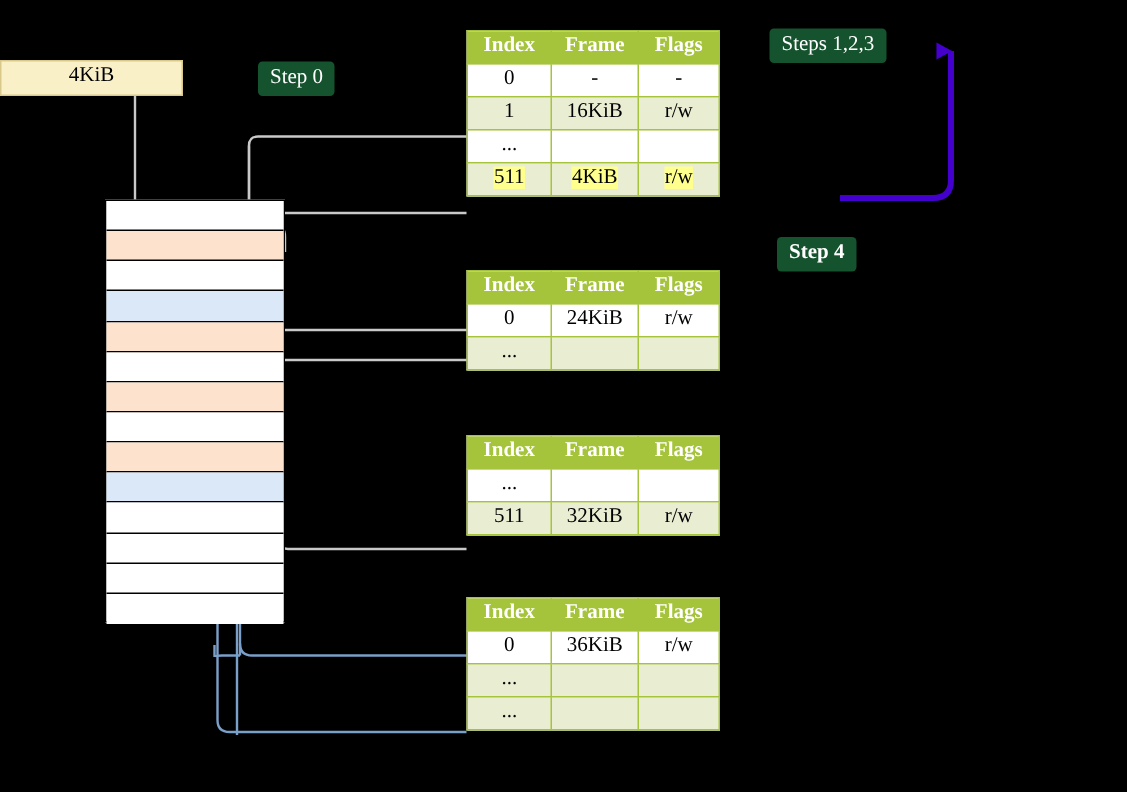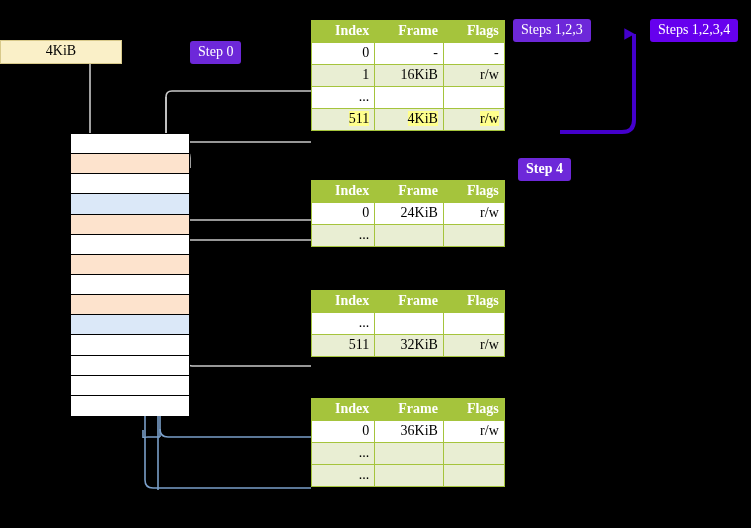--- a/index.html
+++ b/index.html
@@ -32,21 +32,21 @@
   .pill {
     position: absolute;
     font-family: "Liberation Serif", "DejaVu Serif", serif;
     font-size: 14px;
     line-height: 1;
     color: #ffffff;
     padding: 4px 8px 5px 8px;
     border-radius: 3px;
     white-space: nowrap;
   }
-  .pill-red { background: #6d28d9; }
+  .pill-red { background: #14532d; }
   .pill-purple { background: #6600ee; }
 
   
   .kib-box {
     position: absolute;
     background: #faf0c8;
     border: 1px solid #d8c98a;
     font-size: 14px;
     color: #000;
     text-align: center;
@@ -74,22 +74,22 @@
   
   .ptable {
     position: absolute;
     border-collapse: collapse;
     background: #ffffff;
     font-size: 14px;
     color: #000;
   }
   .ptable td, .ptable th {
     border: 1px solid #a5c43c;
-    padding: 2px 5px 3px 23px;
-    text-align: right;
+    padding: 2px 5px 3px 5px;
+    text-align: center;
     font-weight: normal;
     height: 19px;
     box-sizing: border-box;
     vertical-align: middle;
   }
   .ptable th {
     background: #a5c43c;
     color: #ffffff;
     font-weight: bold;
     font-size: 14px;
@@ -150,31 +150,28 @@
     <path d="M178,231 Q188,231 188,242 L188,254" stroke="#c9c9c9" stroke-width="1.6" fill="none"></path>
     <path d="M178,368 Q188,368 188,356 L188,344" stroke="#c9c9c9" stroke-width="1.6" fill="none"></path>
 
     <path d="M560,132 L622,132 Q634,132 634,120 L634,34" stroke="#4400cc" stroke-width="4" fill="none" marker-end="url(#ah-purple)"></path>
   </svg>
 
   <div class="kib-box" style="left:0px; top:40px; width:120px; height:22px;">
     <span>4KiB</span>
   </div>
 
-  <div class="pill pill-red" style="left:190px; top:41px;">
+  <div class="pill pill-red" style="left:172px; top:41px;">
     <span>Step 0</span>
   </div>
 
   <div class="pill pill-red" style="left:513px; top:19px;">
     <span>Steps 1,2,3</span>
   </div>
 
-  <div class="pill pill-purple" style="left:650px; top:19px;">
-    <span>Steps 1,2,3,4</span>
-  </div>
 
   <div class="pill pill-red" style="left:518px; top:158px;font-weight:bold;">
     <span>Step 4</span>
   </div>
 
   <div class="memcol" id="memcol" style="left:70px; top:133px; width:120px; height:282px;">
       <div class="memrow mr-white" style="height: 20.1429px;"></div>
       <div class="memrow mr-orange" style="height: 20.1429px;"></div>
       <div class="memrow mr-white" style="height: 20.1429px;"></div>
       <div class="memrow mr-blue" style="height: 20.1429px;"></div>

